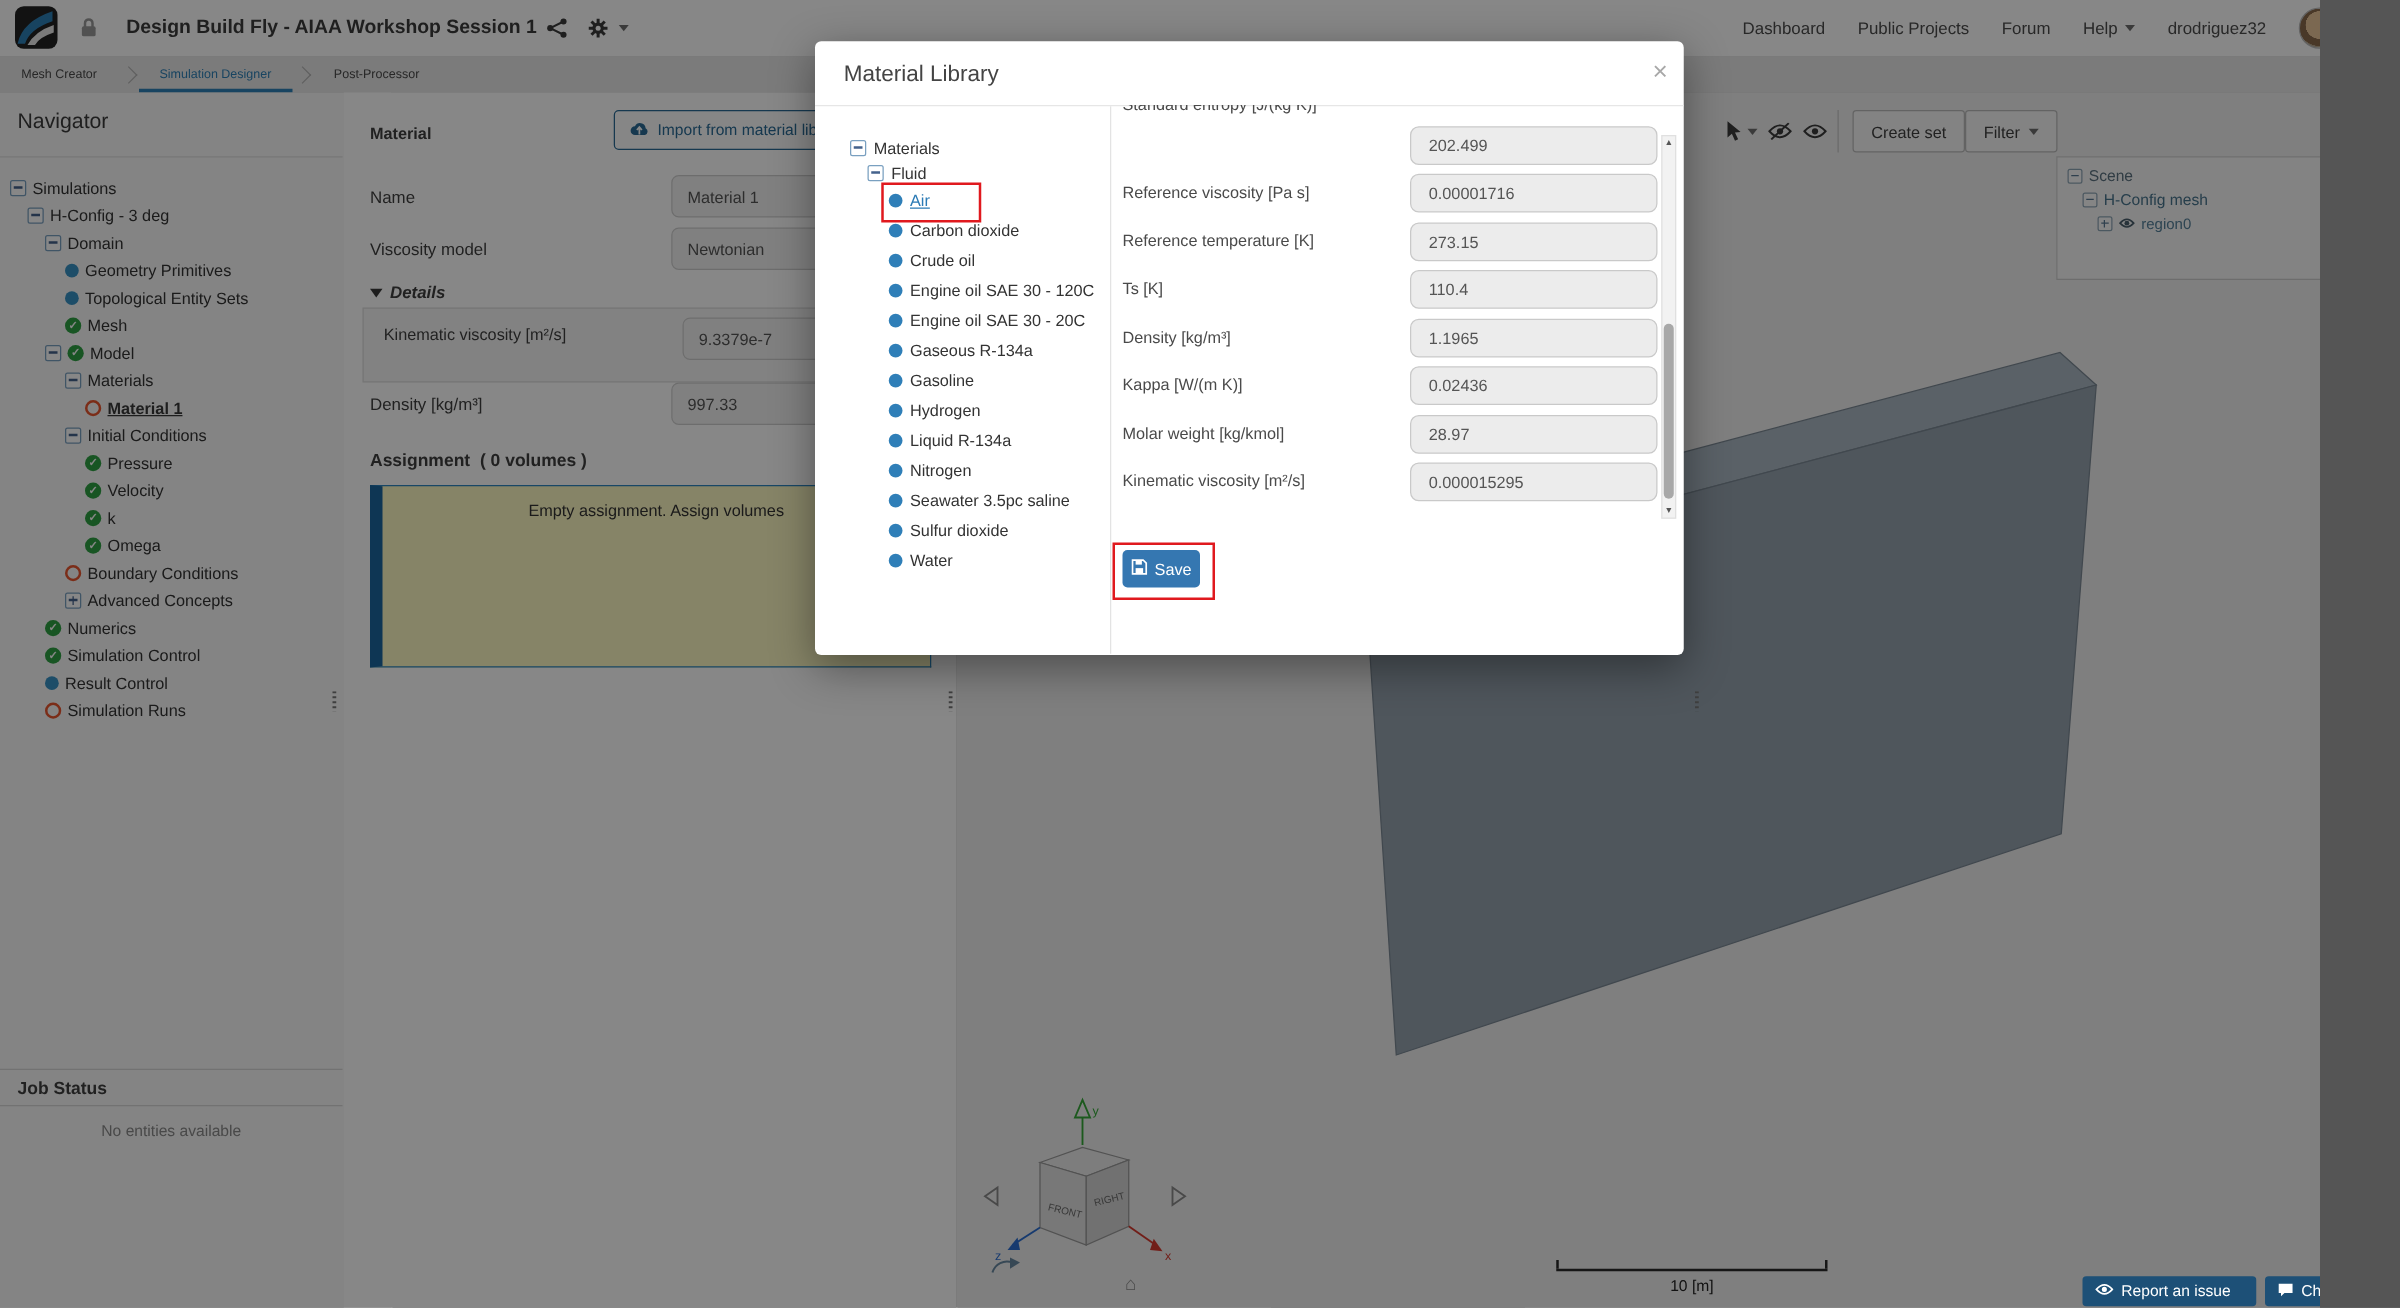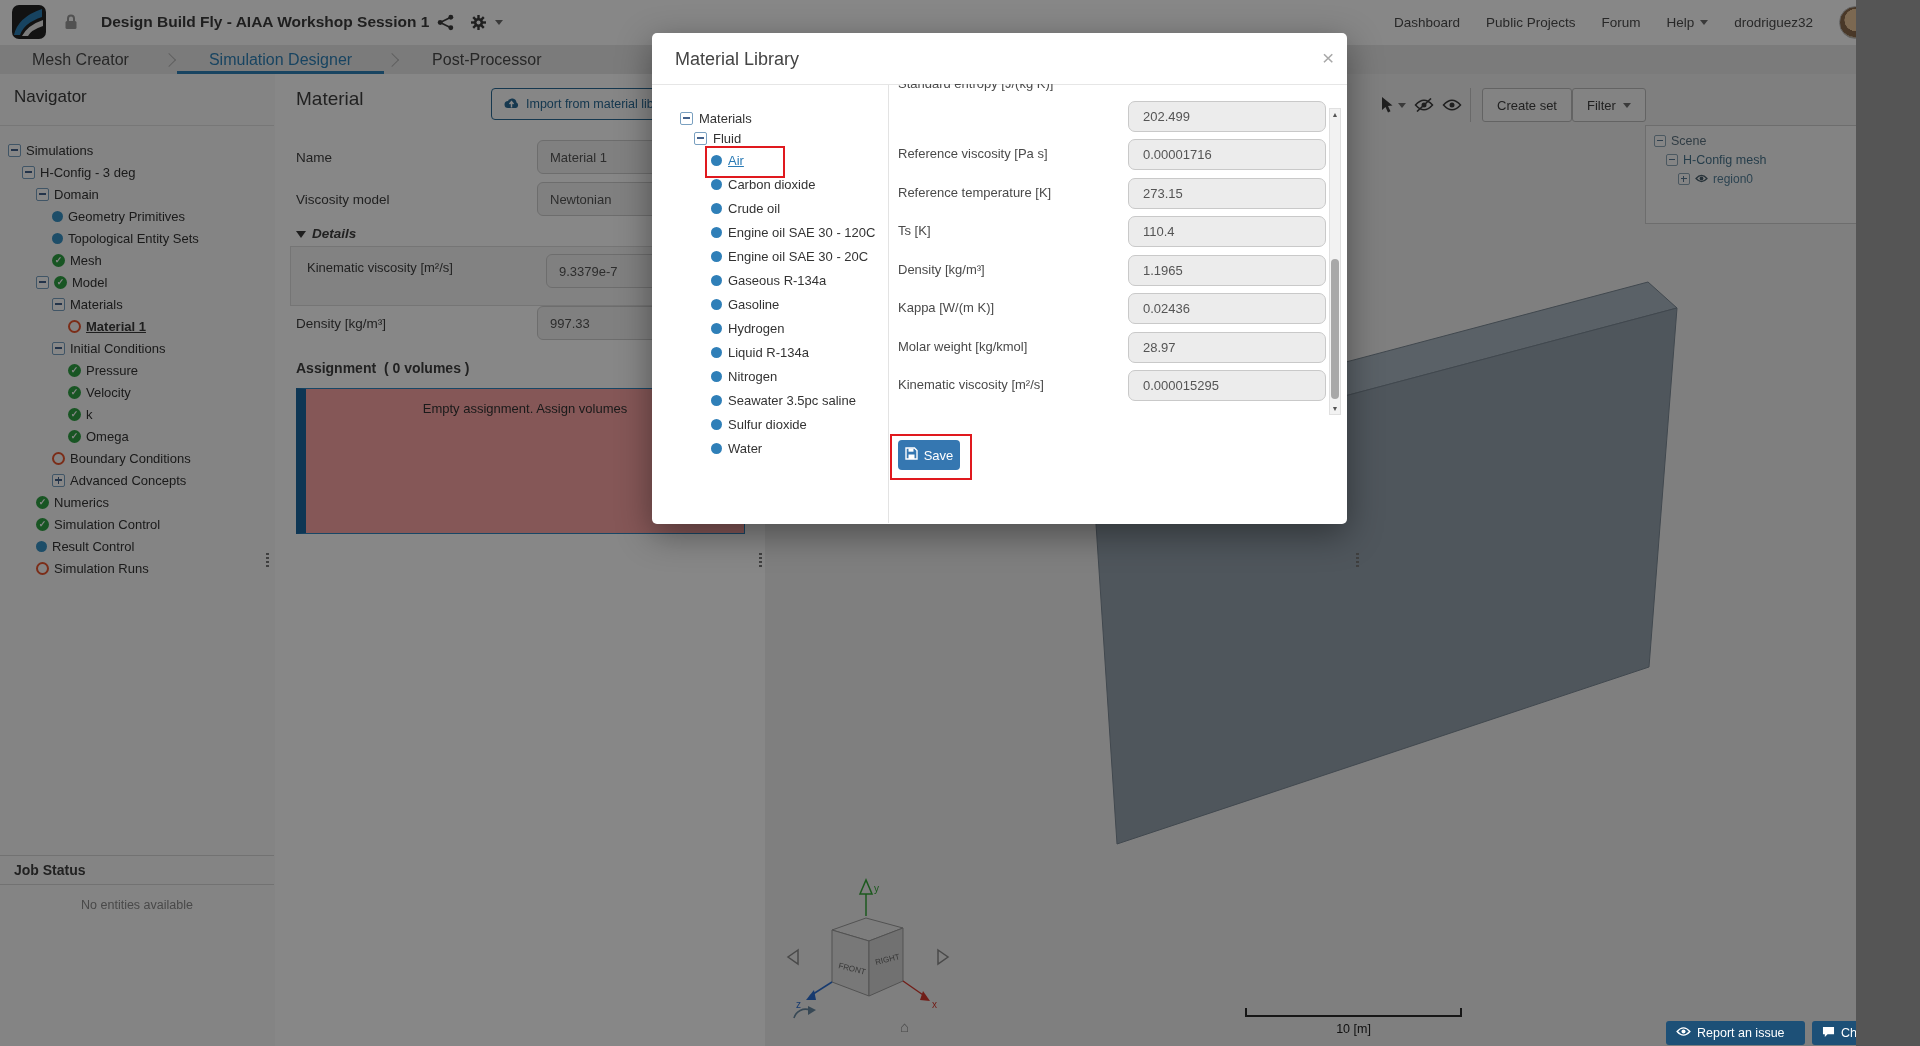--- a/index.html
+++ b/index.html
@@ -9,21 +9,21 @@
   
   #topbar{left:0;top:0;width:1920px;height:45px;background:#ffffff;border-bottom:1px solid #d8d8d8;display:flex;align-items:center;}
   #logo{position:absolute;left:12px;top:5px;width:34px;height:34px;border-radius:7px;background:#232323;overflow:hidden;}
   #proj-title{position:absolute;left:101px;top:13px;font-size:15.5px;font-weight:bold;color:#3c3c3c;}
   .tb-icon{position:absolute;top:14px;}
   #topnav{position:absolute;right:14px;top:0;height:45px;display:flex;align-items:center;gap:26px;font-size:13.5px;color:#4c4c4c;}
   .caret{width:0;height:0;border-left:4px solid transparent;border-right:4px solid transparent;border-top:5px solid #6f6f6f;display:inline-block;}
   #avatar{width:31px;height:31px;border-radius:50%;background:radial-gradient(circle at 50% 42%,#e9c49a 0 46%,#8a6a4c 47% 70%,#b8a78f 71%);border:1px solid #bbb;}
   
   #tabbar{left:0;top:45px;width:1920px;height:29px;background:#e9e9e9;border-bottom:1px solid #c9c9c9;display:flex;align-items:stretch;}
-  .tab{display:flex;align-items:center;padding:0 32px;font-size:16px;color:#4a4a4a;}
+  .tab{display:flex;align-items:center;padding:0 17px;font-size:10px;color:#4a4a4a;}
   .tab.active{color:#2f81b7;box-shadow:inset 0 -3px 0 #2f81b7;}
   .tabsep{width:9px;height:9px;border-top:1px solid #b5b5b5;border-right:1px solid #b5b5b5;transform:rotate(45deg);align-self:center;margin:0 3px;}
   
   #sidebar{left:0;top:74px;width:274px;height:972px;background:#f9f9f9;border-right:1px solid #c5c5c5;padding-left:39px;}
   #nav-title{position:absolute;left:14px;top:13px;font-size:17px;color:#3c3c3c;}
   #nav-divider{position:absolute;left:0;top:51px;width:274px;height:1px;background:#e0e0e0;}
   .trow{position:absolute;height:22px;display:flex;align-items:center;gap:5px;font-size:13px;color:#333;white-space:nowrap;}
   .exp{width:11px;height:11px;border:1px solid #7aa0c0;border-radius:2px;position:relative;flex:none;background:#fff;}
   .exp::before{content:"";position:absolute;left:2px;right:2px;top:4.5px;height:1.5px;background:#44628c;}
   .exp.plus::after{content:"";position:absolute;top:2px;bottom:2px;left:4.5px;width:1.5px;background:#44628c;}
@@ -35,21 +35,21 @@
   #jobstatus-top{position:absolute;left:0;top:781px;width:274px;height:1px;background:#d8d8d8;}
   #jobstatus-title{position:absolute;left:14px;top:788px;font-size:14px;font-weight:bold;color:#3f3f3f;}
   #jobstatus-bot{position:absolute;left:0;top:810px;width:274px;height:1px;background:#d8d8d8;}
   #jobstatus-empty{position:absolute;left:0;top:824px;width:274px;text-align:center;font-size:12.5px;color:#8a8a8a;}
   
   #matpanel{left:275px;top:74px;width:490px;height:972px;background:#ffffff;border-right:1px solid #c5c5c5;}
   .plabel{position:absolute;font-size:13.5px;color:#3f3f3f;}
   .field{position:absolute;height:34px;border:1px solid #cfcfcf;border-radius:6px;background:#f2f2f2;color:#555;font-size:13px;padding:0 12px;font-family:"Liberation Sans",sans-serif;box-sizing:border-box;}
   #import-btn{position:absolute;left:216px;top:14px;height:30px;display:flex;align-items:center;gap:7px;padding:0 12px;border:1px solid #2a6b96;border-radius:4px;background:#fdfdfd;color:#2a6b96;font-size:12.5px;}
   #details-box{position:absolute;left:15px;top:172px;width:460px;height:58px;background:#f6f6f6;border:1px solid #dddddd;}
-  #assign-box{position:absolute;left:21px;top:314px;width:449px;height:146px;background:#fca5a5;border:1px solid #2e86c1;border-left:10px solid #1b679f;box-sizing:border-box;text-align:center;padding-top:12px;font-size:13px;color:#333;}
+  #assign-box{position:absolute;left:21px;top:314px;width:449px;height:146px;background:#fef9c3;border:1px solid #2e86c1;border-left:10px solid #1b679f;box-sizing:border-box;text-align:center;padding-top:12px;font-size:13px;color:#333;}
   .dcaret{width:0;height:0;border-left:5px solid transparent;border-right:5px solid transparent;border-top:7px solid #3a3a3a;display:inline-block;margin-right:6px;}
   
   #viewport{left:765px;top:74px;width:1155px;height:972px;background:#f0f0f0;}
   .vbtn{position:absolute;height:34px;display:flex;align-items:center;gap:7px;padding:0 14px;border:1px solid #bcbcbc;border-radius:3px;background:#f7f7f7;color:#3f3f3f;font-size:13px;box-sizing:border-box;}
   #scenebox{position:absolute;left:880px;top:51px;width:237px;height:97px;background:rgba(255,255,255,0.55);border:1px solid #cfcfcf;}
   .srow{position:absolute;display:flex;align-items:center;gap:5px;font-size:12.5px;white-space:nowrap;}
   .sexp{width:10px;height:10px;border:1px solid #8fa6b6;border-radius:2px;position:relative;flex:none;background:rgba(255,255,255,.6);}
   .sexp::before{content:"";position:absolute;left:2px;right:2px;top:4px;height:1px;background:#5a7a94;}
   .sexp.plus::after{content:"";position:absolute;top:2px;bottom:2px;left:4px;width:1px;background:#5a7a94;}
   #scene-resize{position:absolute;right:2px;bottom:2px;width:10px;height:10px;
@@ -229,21 +229,21 @@
       </div>
 
     <div id="jobstatus-top"></div>
     <div id="jobstatus-title">Job Status</div>
     <div id="jobstatus-bot"></div>
     <div id="jobstatus-empty">No entities available</div>
   </div>
   <div class="handle" style="left:266px;top:553px"></div>
 
   <div id="matpanel" class="abs">
-    <div class="plabel" style="left:21px;top:14px;font-size:19px;font-weight:400">Material</div>
+    <div class="plabel" style="left:21px;top:25px;font-size:13px;font-weight:700">Material</div>
     <div id="import-btn">
       <span><svg width="15" height="12" viewBox="0 0 15 12">
             <path d="M4 11 A3.5 3.5 0 0 1 4 4 A4.5 4.5 0 0 1 12.5 5.5 A3 3 0 0 1 12 11 Z" fill="#2a6b96"></path>
             <path d="M7.5 10.5 V5.2 M5.5 7 L7.5 4.6 L9.5 7" stroke="#fff" stroke-width="1.4" fill="none"></path>
           </svg></span>
       <span>Import from material library</span>
     </div>
     <div class="abs" style="left:275px;top:129px;width:490px;height:1px;background:#e2e2e2"></div>
 
     <div class="plabel" style="left:21px;top:76px">Name</div>

